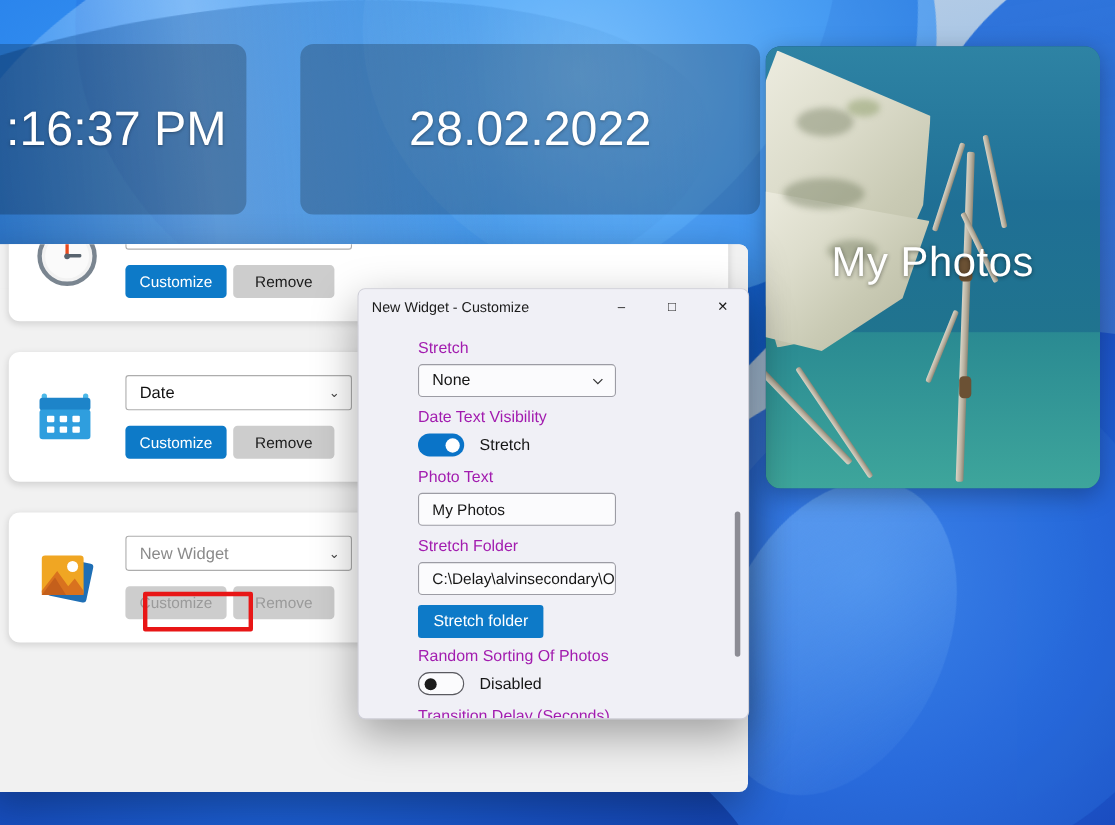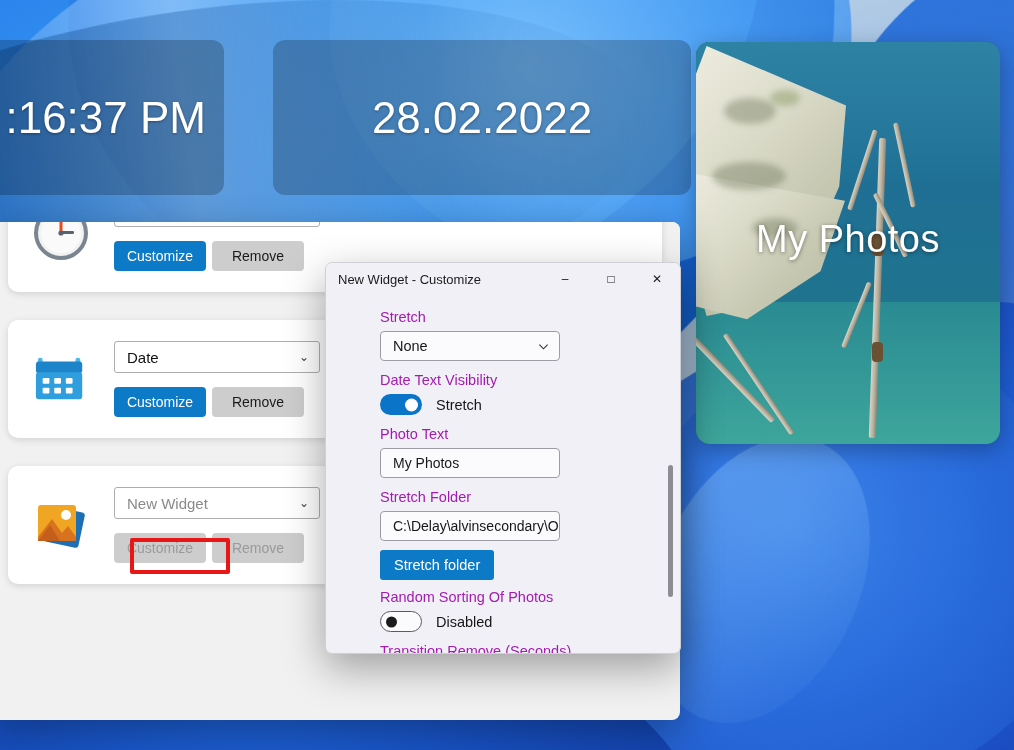--- a/index.html
+++ b/index.html
@@ -531,21 +531,21 @@
     <div style="height:9px"></div>
     <div class="fld-label">Random Sorting Of Photos</div>
     <div class="toggle-row">
       <div class="toggle off">
         <div class="knob"></div>
       </div>
       <div class="toggle-label">Disabled</div>
     </div>
 
     <div class="fld-gap"></div>
-    <div class="fld-label">Transition Remove (Seconds)</div>
+    <div class="fld-label">Transition Delay (Seconds)</div>
     <div class="spinner">
       <div class="spin-input">10</div>
       <div class="spin-btn up">
         <svg width="14" height="14" viewBox="0 0 14 14">
           <path d="M3 9 L7 5 L11 9" fill="none" stroke="#222" stroke-width="1.2"></path>
         </svg>
       </div>
       <div class="spin-btn down">
         <svg width="14" height="14" viewBox="0 0 14 14">
           <path d="M3 5 L7 9 L11 5" fill="none" stroke="#222" stroke-width="1.2"></path>

